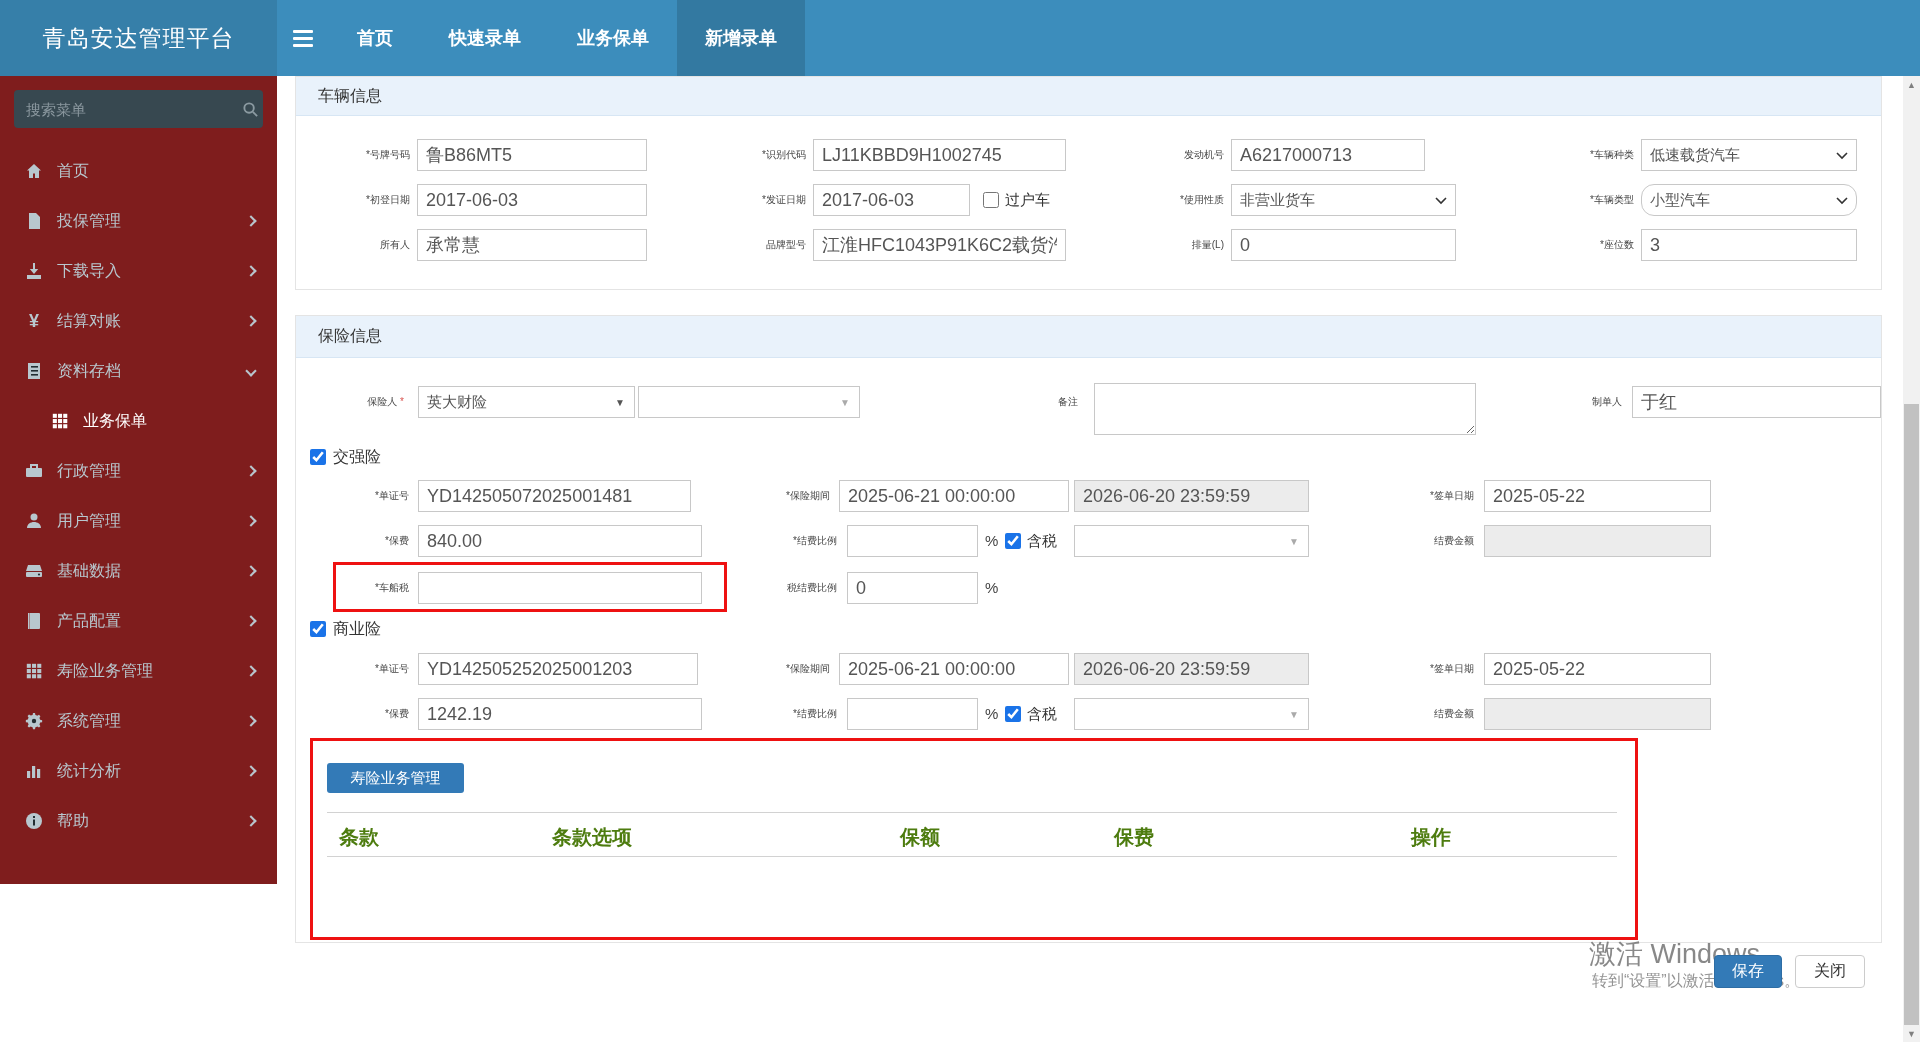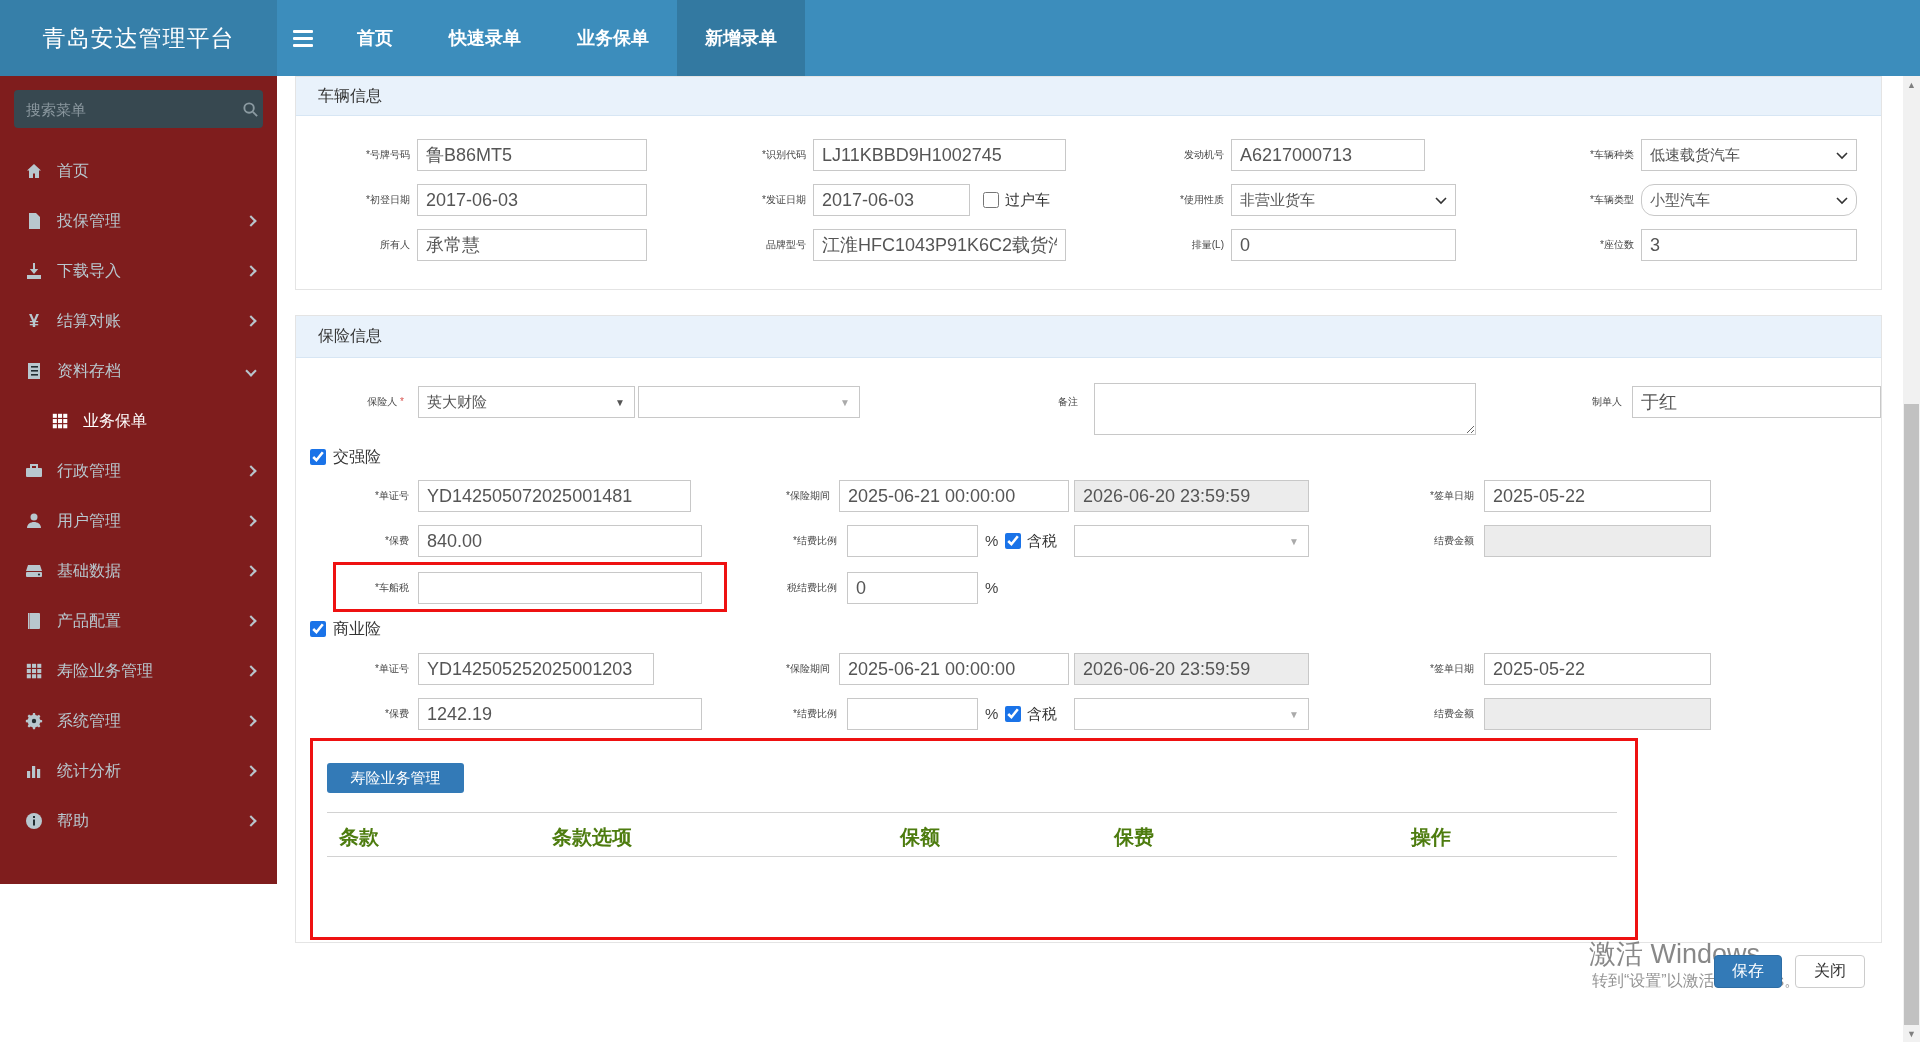--- a/index.html
+++ b/index.html
@@ -364,21 +364,21 @@
   <span class="lbl" style="left:18px; top:496px; width:114px;">*车船税</span>
   <input class="inp" style="left: 141px; top: 496px; width: 284px;">
   <span class="lbl" style="left:430px; top:496px; width:130px;">税结费比例</span>
   <input class="inp" style="left: 570px; top: 496px; width: 131px;" value="0">
   <span class="pct" style="left:708px; top:496px;">%</span>
 
   <input type="checkbox" class="cb" style="left: 33px; top: 545px;" checked="">
   <span class="cblab" style="left:56px; top:537px;">商业险</span>
 
   <span class="lbl" style="left:18px; top:577px; width:114px;">*单证号</span>
-  <input class="inp" style="left: 141px; top: 577px; width: 236px;" value="YD142505252025001203">
+  <input class="inp" style="left: 141px; top: 577px; width: 280px;" value="YD142505252025001203">
   <span class="lbl" style="left:430px; top:577px; width:123px;">*保险期间</span>
   <input class="inp" style="left: 562px; top: 577px; width: 230px;" value="2025-06-21 00:00:00">
   <input class="inp" style="left: 797px; top: 577px; width: 235px;" disabled="" value="2026-06-20 23:59:59">
   <span class="lbl" style="left:1050px; top:577px; width:147px;">*签单日期</span>
   <input class="inp" style="left: 1207px; top: 577px; width: 227px;" value="2025-05-22">
 
   <span class="lbl" style="left:18px; top:622px; width:114px;">*保费</span>
   <input class="inp" style="left: 141px; top: 622px; width: 284px;" value="1242.19">
   <span class="lbl" style="left:430px; top:622px; width:130px;">*结费比例</span>
   <input class="inp" style="left: 570px; top: 622px; width: 131px;">

